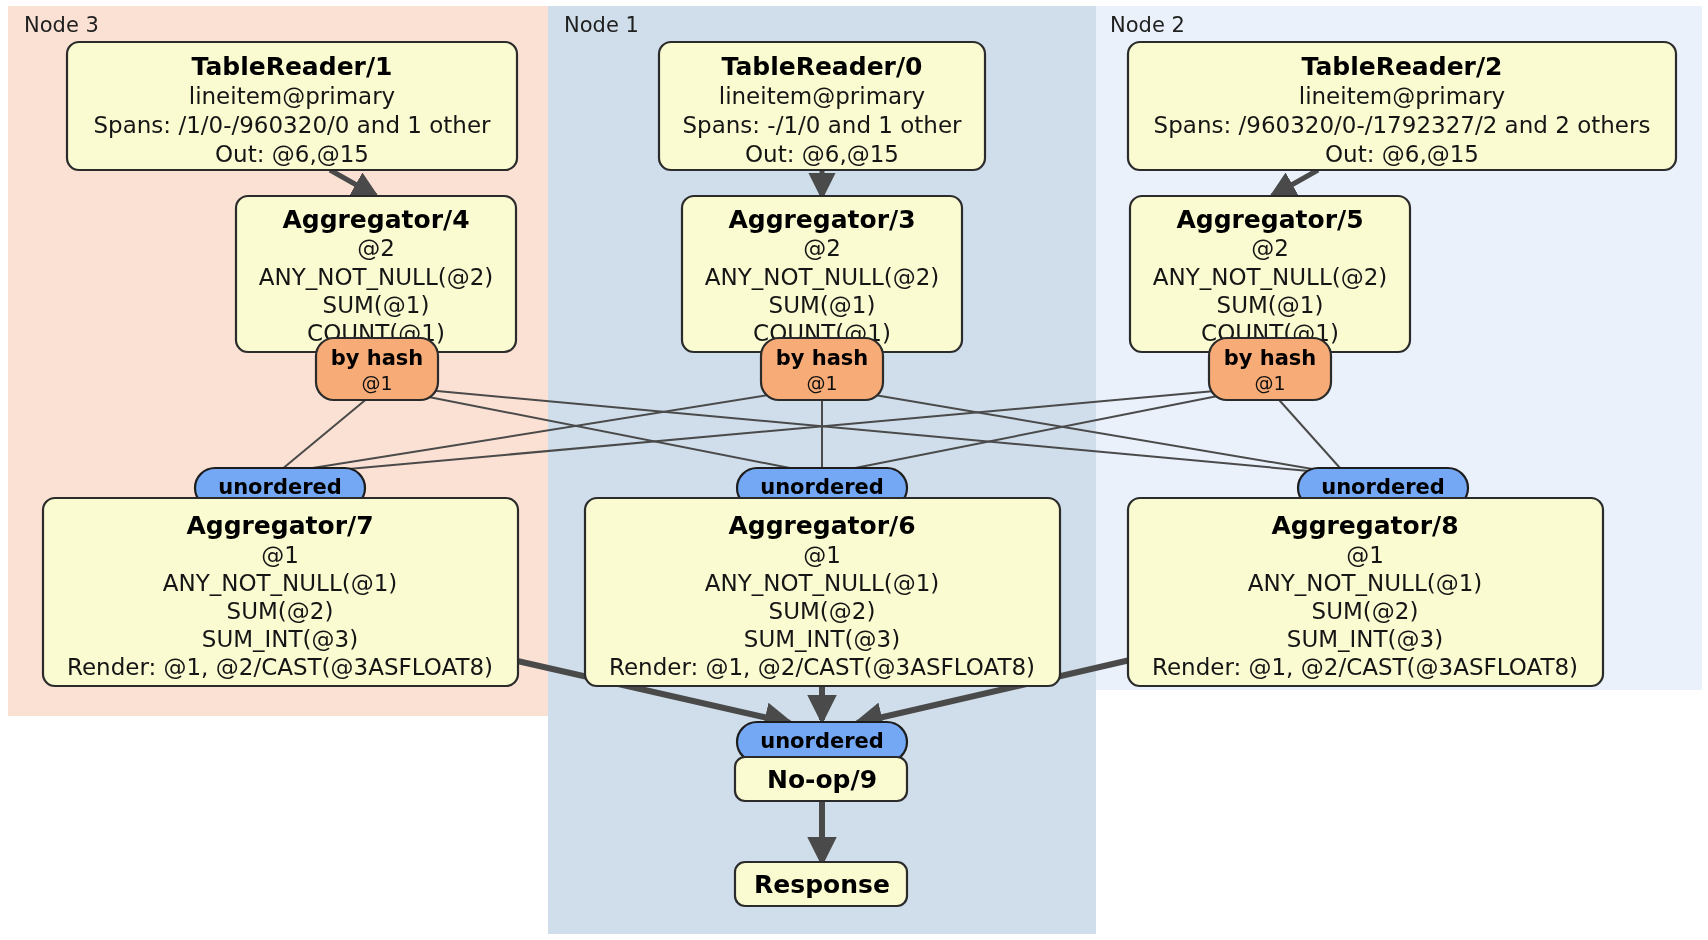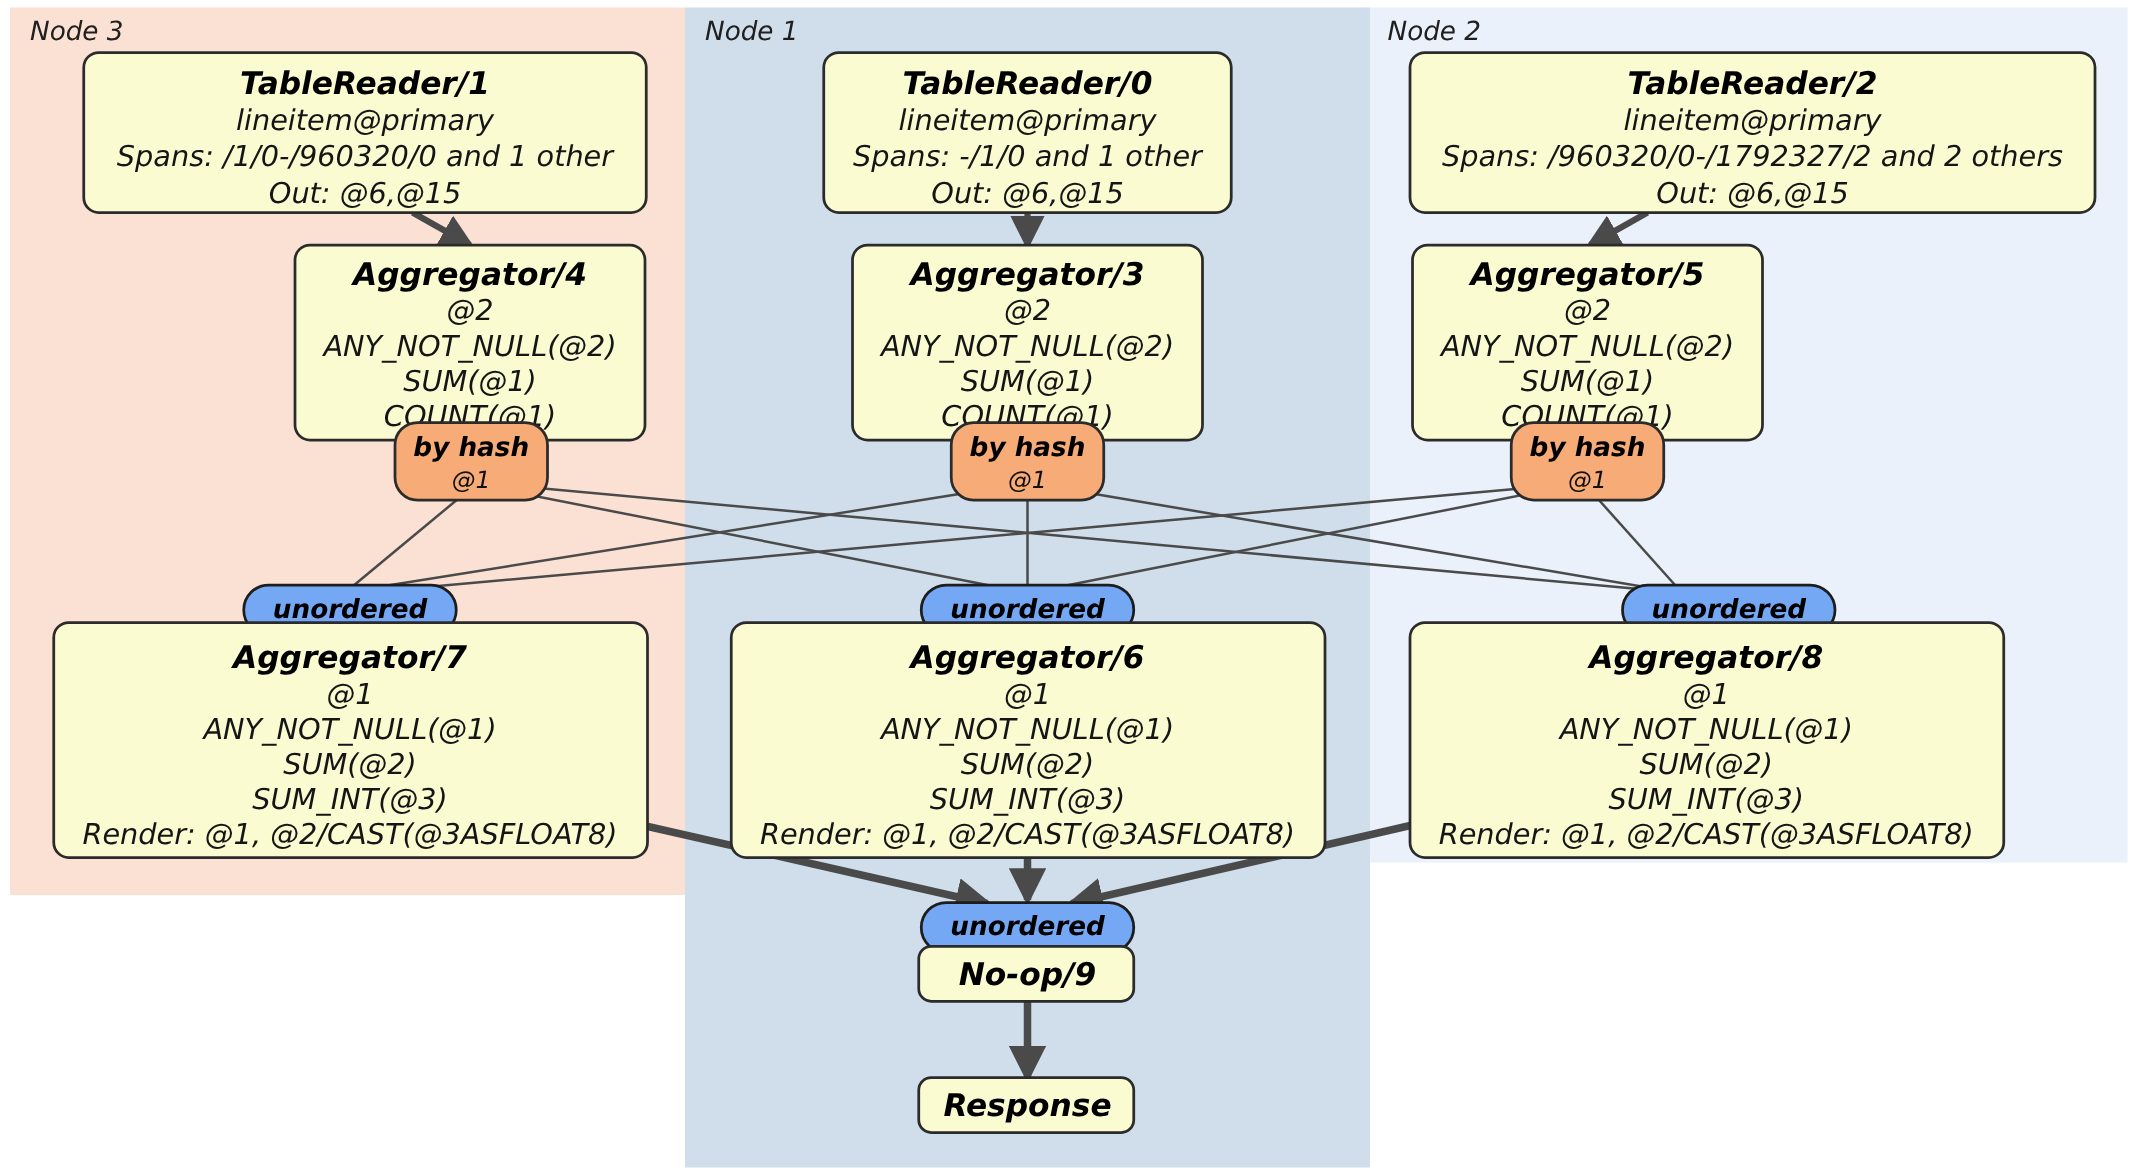--- a/index.html
+++ b/index.html
@@ -11,21 +11,20 @@
     width: 1708px;
     height: 940px;
     font-family: "DejaVu Sans", sans-serif;
     overflow: hidden;
   }
   #stage {
     position: relative;
     width: 1708px;
     height: 940px;
     background: #ffffff;
-    font-style: italic;
   }
   svg#diagram {
     position: absolute;
     left: 0;
     top: 0;
     width: 1708px;
     height: 940px;
     display: block;
   }
   .panel-rect {

